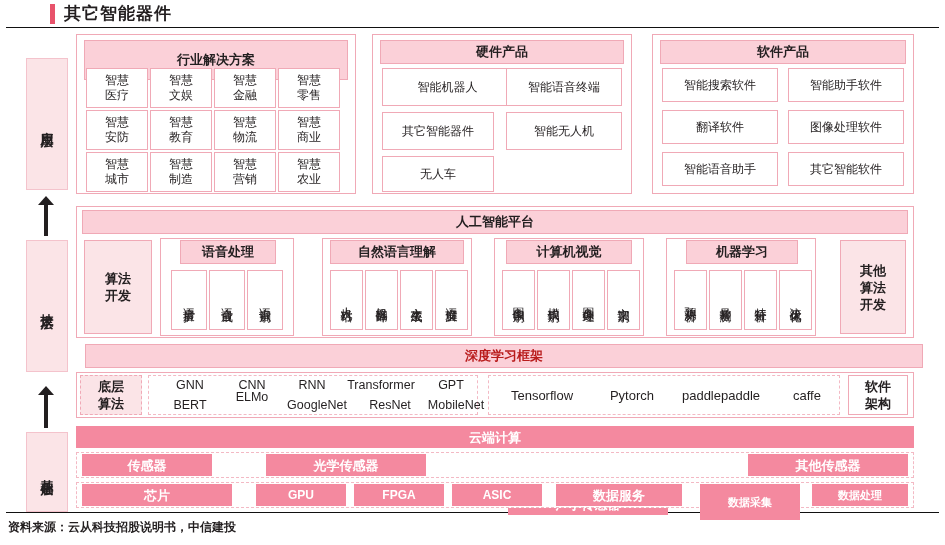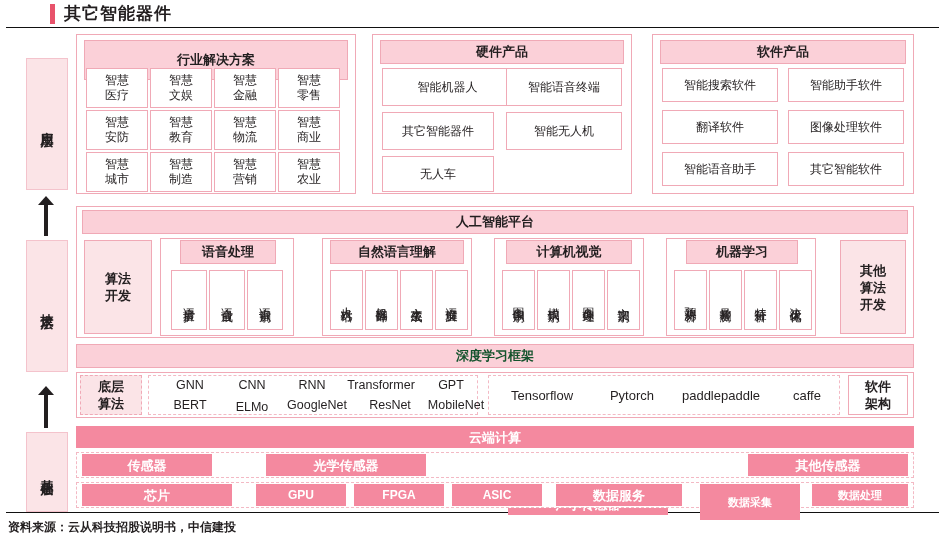--- a/index.html
+++ b/index.html
@@ -39,21 +39,21 @@
   }
   .arrow .stem{position:absolute;left:6px;top:8px;width:4px;background:#231f20;}
   .arrow .head{
     position:absolute;left:0;top:0;width:0;height:0;
     border-left:8px solid transparent;border-right:8px solid transparent;
     border-bottom:9px solid #231f20;
   }
   .panel-head{
     position:absolute;background:#fbd0d8;border:1px solid #f0a9b6;box-sizing:border-box;
     display:flex;align-items:center;justify-content:center;
-    font-size:13px;font-weight:bold;color:#14532d;
+    font-size:13px;font-weight:bold;color:#b91c1c;margin-left:9px;
   }
   .cell{
     position:absolute;border:1px solid #f0a9b6;background:#fff;box-sizing:border-box;
     display:flex;align-items:center;justify-content:center;text-align:center;
     font-size:12px;line-height:15px;color:#231f20;
   }
   .cell.solid{background:#f4899f;border-color:#f4899f;color:#ffffff;font-weight:bold;font-size:13px;}
   .barband{
     position:absolute;border:1px dashed #f3b9c4;box-sizing:border-box;background:#fff;
   }
@@ -231,21 +231,21 @@
 <div class="vlabel dashed" style="left:80px;top:375px;width:62px;height:40px;white-space:pre-line;border:1px dashed #f0a9b6;">底层
 算法</div>
 
 <div class="barband" style="left:148px;top:375px;width:330px;height:40px;"></div>
 <div class="plain" style="left:156px;top:375px;width:68px;height:20px;">GNN</div>
 <div class="plain" style="left:218px;top:375px;width:68px;height:20px;">CNN</div>
 <div class="plain" style="left:278px;top:375px;width:68px;height:20px;">RNN</div>
 <div class="plain" style="left:336px;top:375px;width:90px;height:20px;">Transformer</div>
 <div class="plain" style="left:428px;top:375px;width:46px;height:20px;">GPT</div>
 <div class="plain" style="left:156px;top:395px;width:68px;height:20px;">BERT</div>
-<div class="plain" style="left:218px;top:397px;width:68px;height:20px;">ELMo</div>
+<div class="plain" style="left:218px;top:387px;width:68px;height:20px;">ELMo</div>
 <div class="plain" style="left:274px;top:395px;width:86px;height:20px;">GoogleNet</div>
 <div class="plain" style="left:356px;top:395px;width:68px;height:20px;">ResNet</div>
 <div class="plain" style="left:418px;top:395px;width:76px;height:20px;">MobileNet</div>
 
 <div class="barband" style="left:488px;top:375px;width:352px;height:40px;"></div>
 <div class="plain" style="left:492px;top:383px;width:100px;height:24px;font-size:13px;">Tensorflow</div>
 <div class="plain" style="left:592px;top:383px;width:80px;height:24px;font-size:13px;">Pytorch</div>
 <div class="plain" style="left:666px;top:383px;width:110px;height:24px;font-size:13px;">paddlepaddle</div>
 <div class="plain" style="left:776px;top:383px;width:62px;height:24px;font-size:13px;">caffe</div>
 

